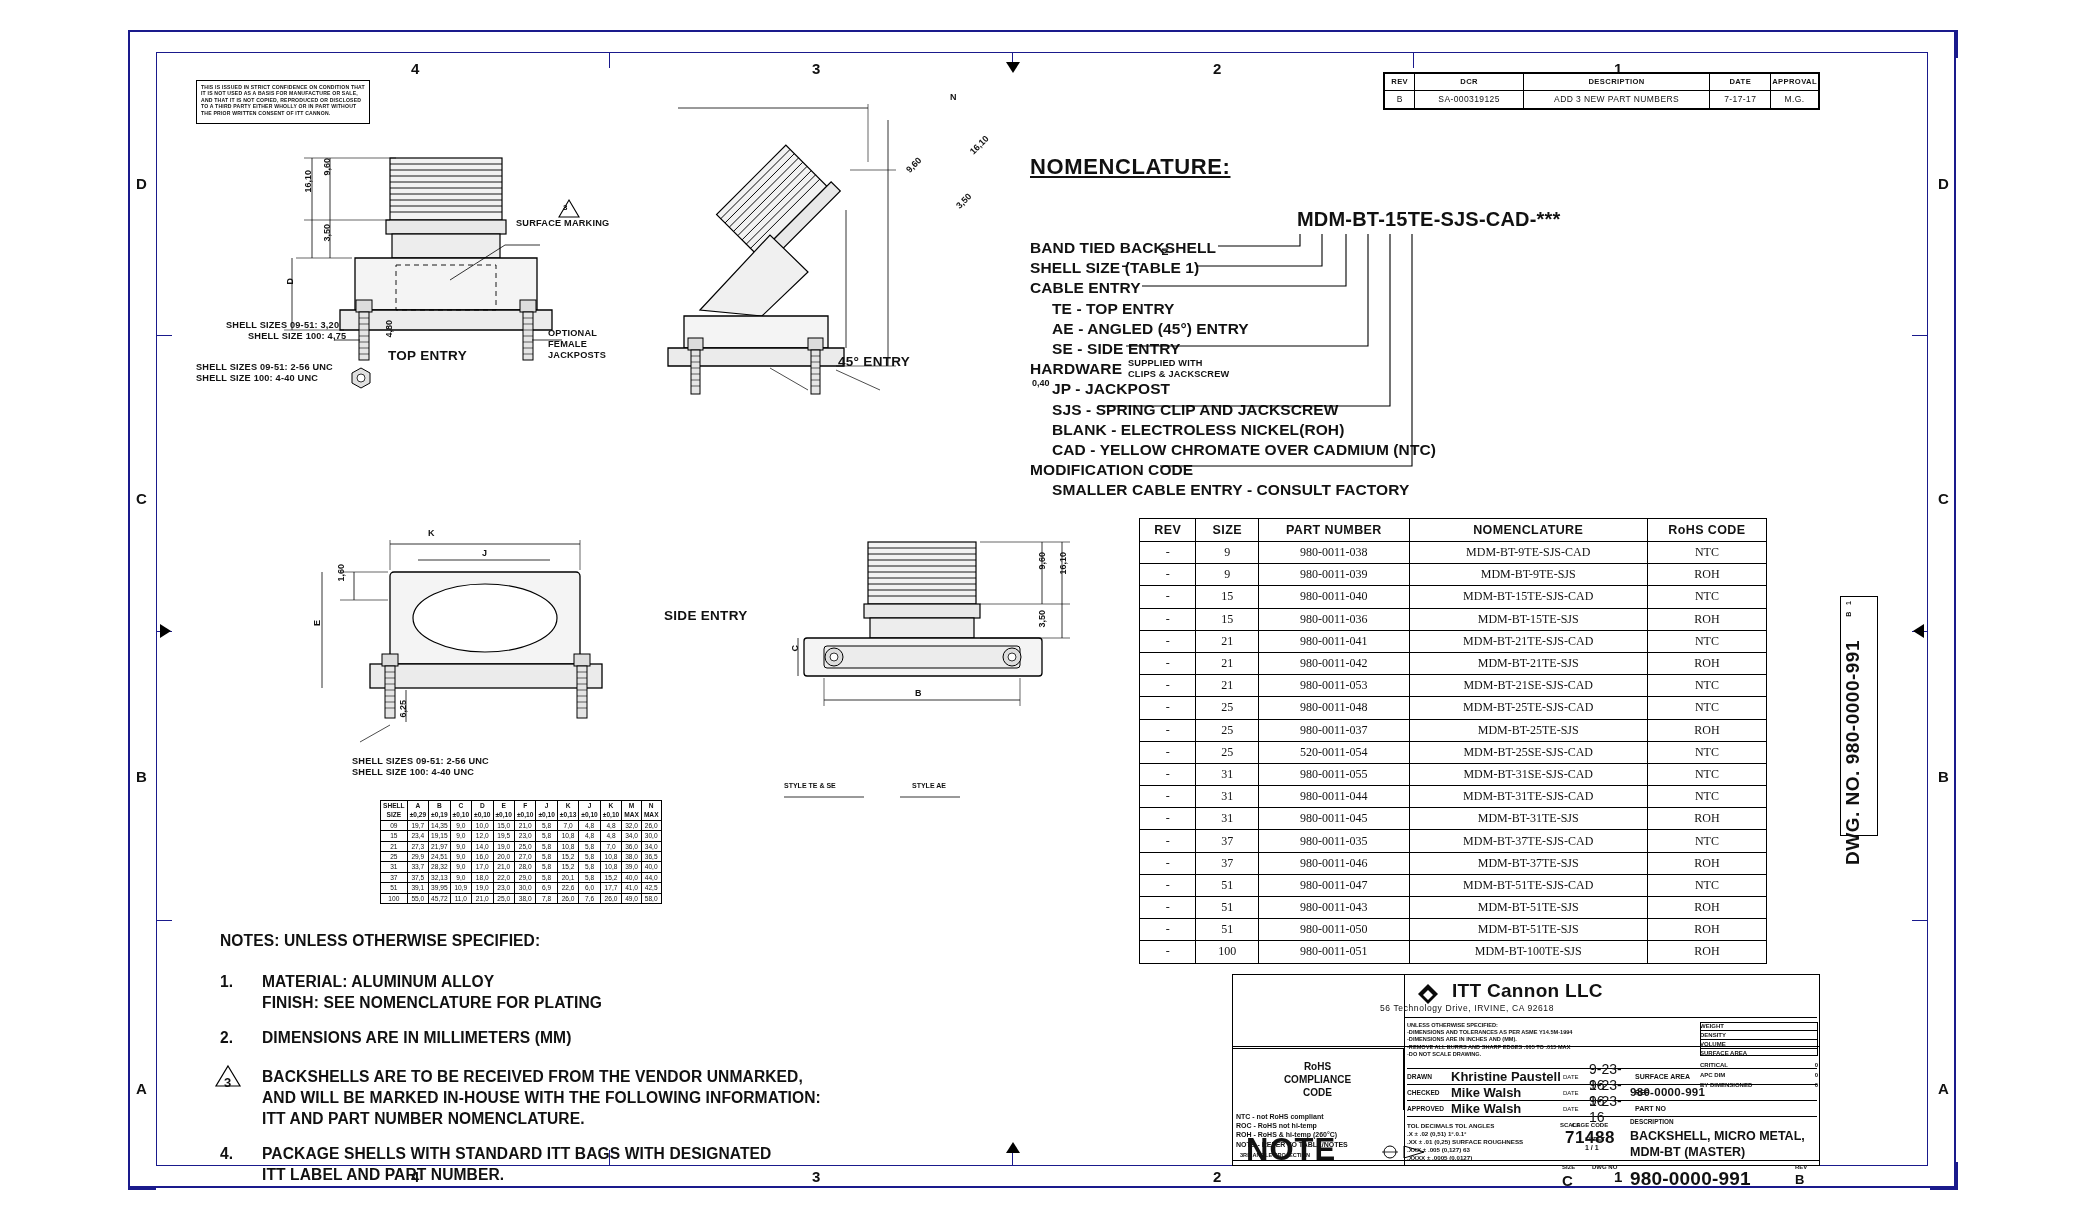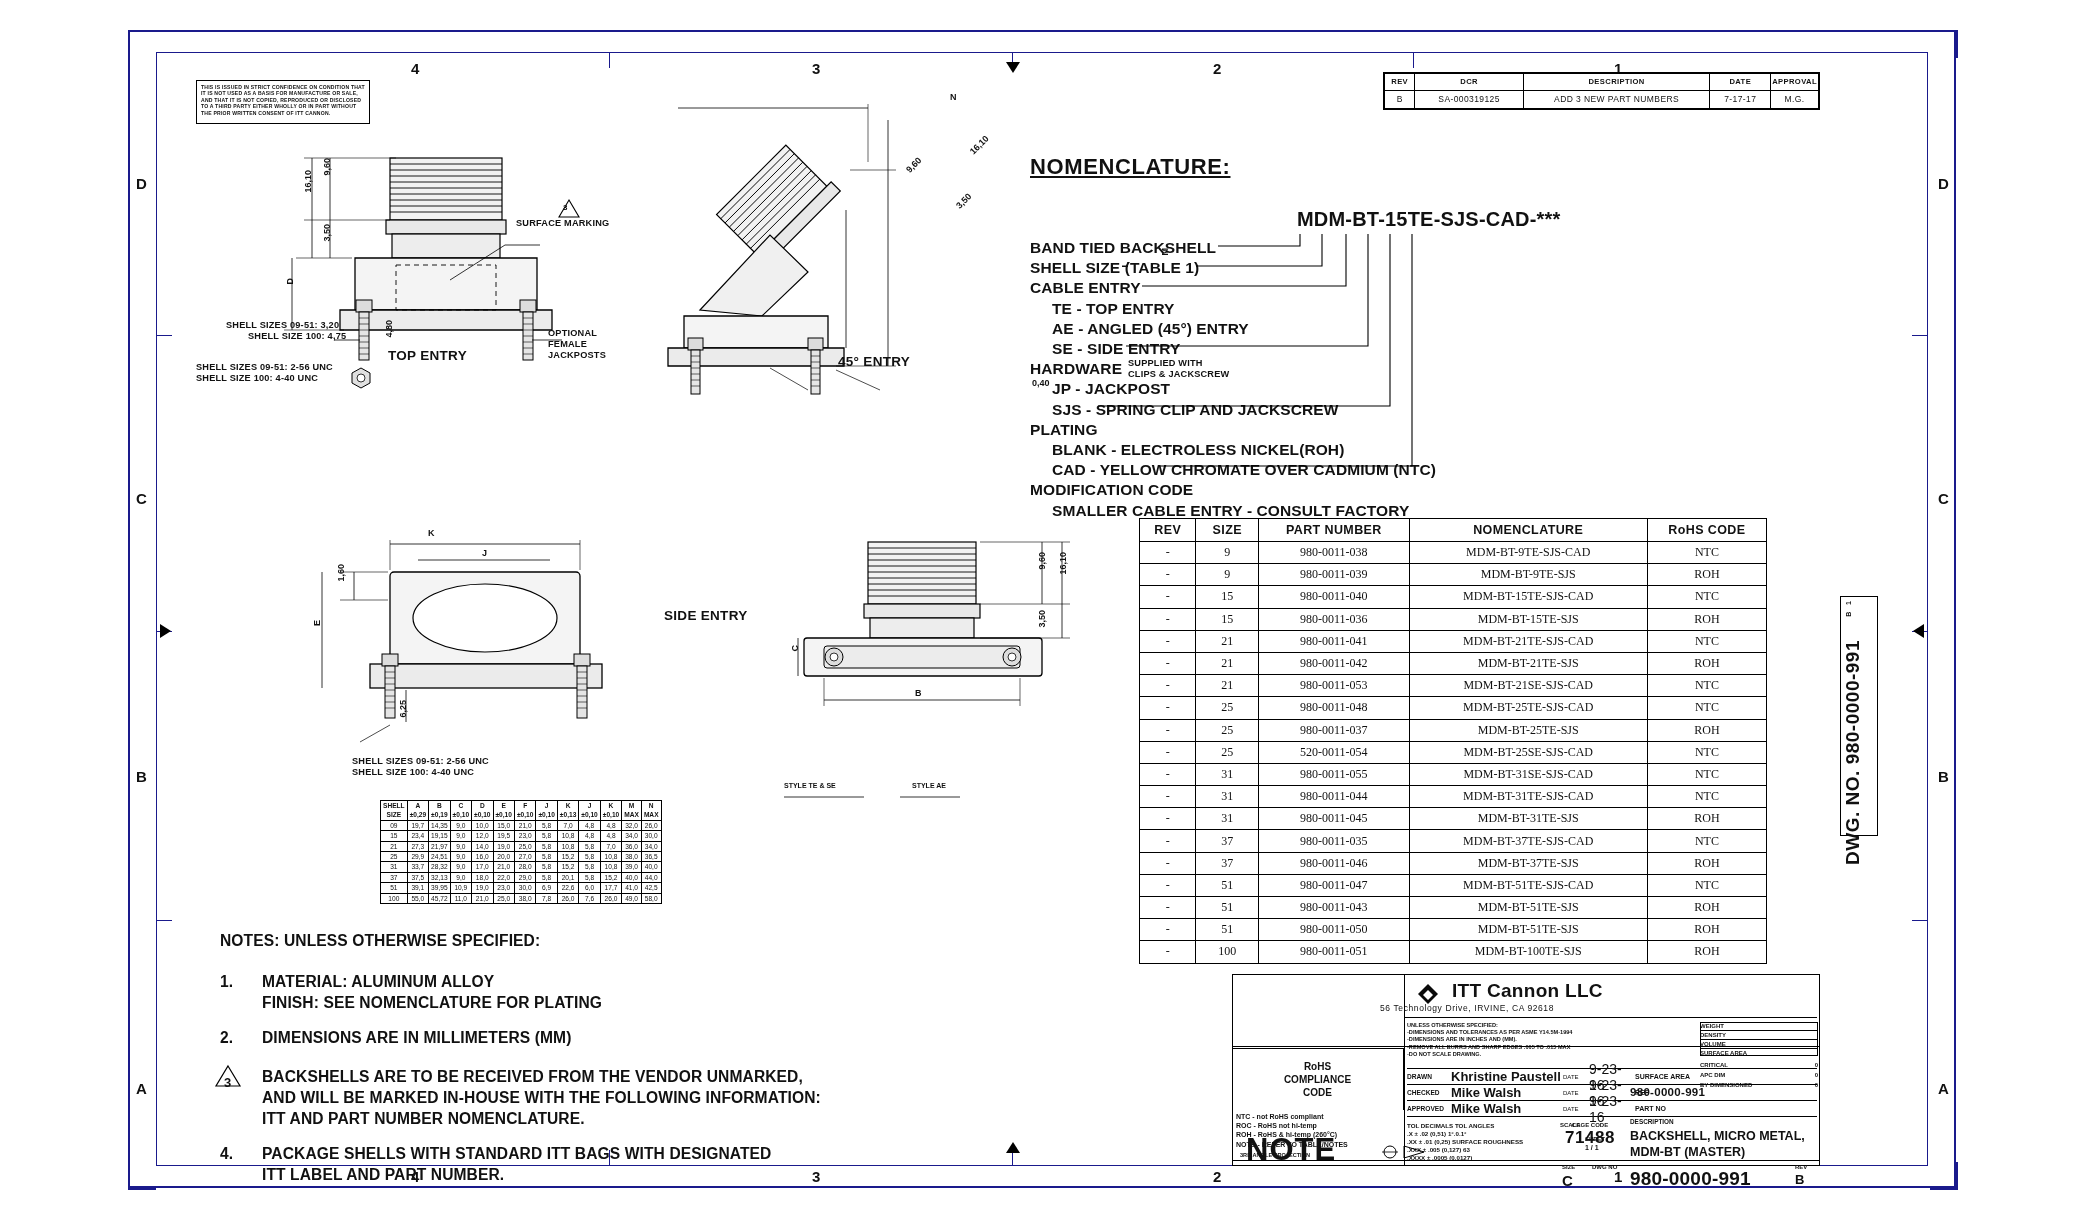--- a/index.html
+++ b/index.html
@@ -414,21 +414,20 @@
   <div class="nomlist">
     <div>BAND TIED BACKSHELL</div>
     <div>SHELL SIZE (TABLE 1)</div>
     <div>CABLE ENTRY</div>
     <div class="ind1">TE - TOP ENTRY</div>
     <div class="ind1">AE - ANGLED (45°) ENTRY</div>
     <div class="ind1">SE - SIDE ENTRY</div>
     <div>HARDWARE</div>
     <div class="ind1">JP - JACKPOST</div>
     <div class="ind1">SJS - SPRING CLIP AND JACKSCREW</div>
-    <div>PLATING</div>
     <div class="ind1">BLANK - ELECTROLESS NICKEL(ROH)</div>
     <div class="ind1">CAD - YELLOW CHROMATE OVER CADMIUM (NTC)</div>
     <div>MODIFICATION CODE</div>
     <div class="ind1">SMALLER CABLE ENTRY - CONSULT FACTORY</div>
   </div>
 
   <svg style="left:1030px;top:200px;" width="600" height="250">
     <g stroke="#000" stroke-width="1.1" fill="none">
       <path d="M188 46 L270 46 L270 34"></path>
       <path d="M166 66 L292 66 L292 34"></path>

